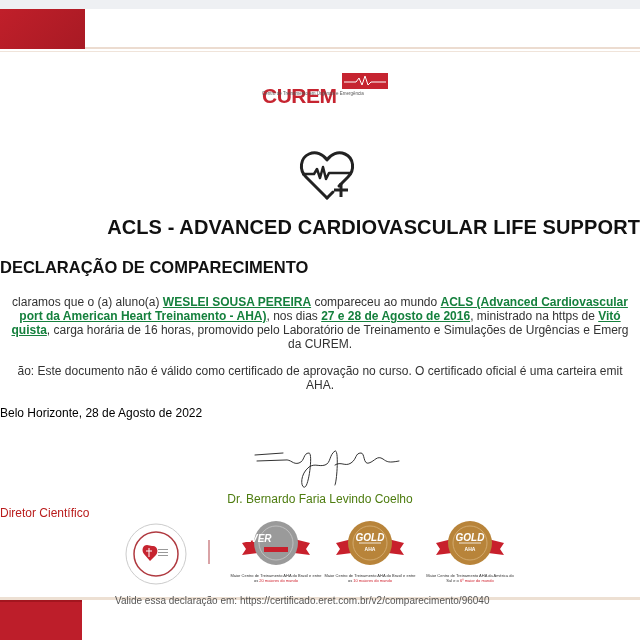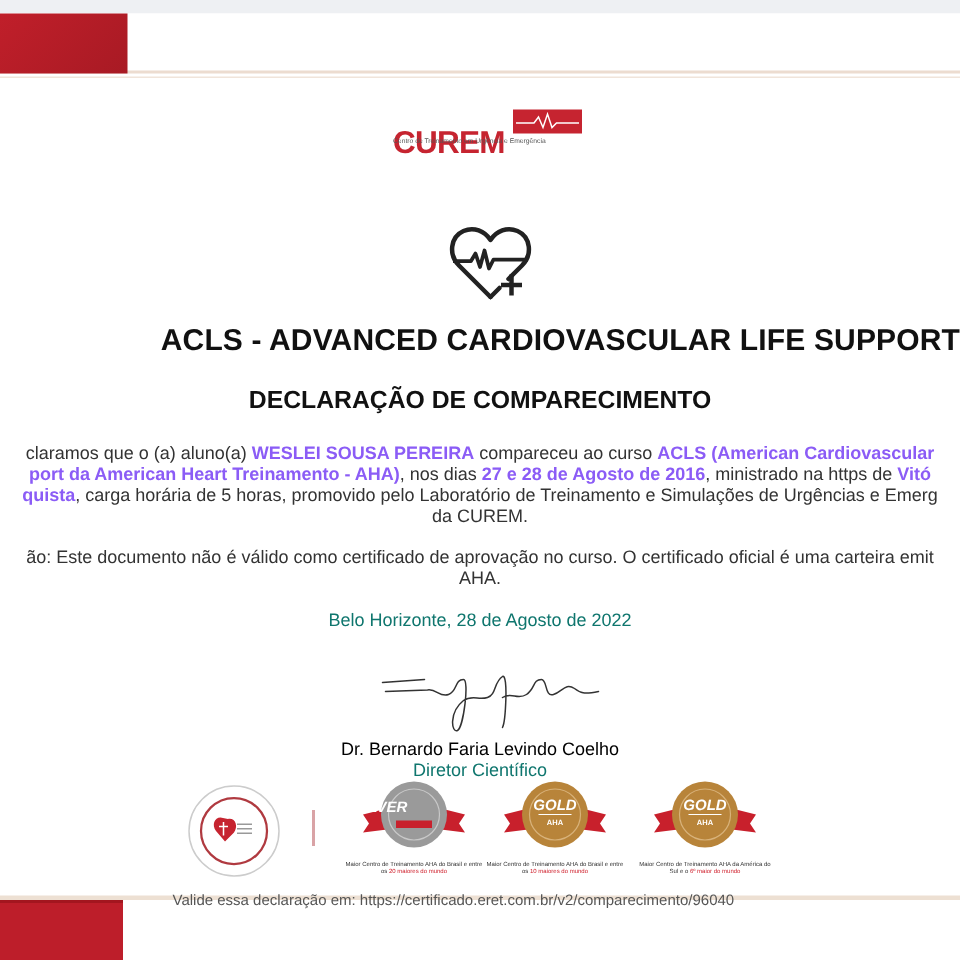--- a/index.html
+++ b/index.html
@@ -12,30 +12,30 @@
     .header-line { position: absolute; left: 0; top: 51px; width: 640px; height: 1px; background: #f0e4da; }
 
     .logo { position: absolute; left: 262px; top: 70px; width: 130px; height: 30px; }
     .logo-word { position: absolute; left: 0; top: 16px; font-family: "Liberation Sans", sans-serif; font-weight: bold; font-size: 21px; color: #c62430; letter-spacing: -0.5px; line-height: 20px; }
     .logo-ecg { position: absolute; left: 80px; top: 3px; width: 46px; height: 16px; background: #c62430; }
     .logo-sub { position: absolute; left: 0; top: 21px; font-size: 4.5px; color: #555; white-space: nowrap; }
 
     .heart-icon { position: absolute; left: 298px; top: 146px; width: 58px; height: 58px; }
 
     .course-title { position: absolute; left: 0; top: 216px; width: 640px; text-align: right; font-weight: bold; font-size: 20px; color: #111; letter-spacing: 0.1px; }
-    .doc-title { position: absolute; left: 0; top: 258px; width: 640px; text-align: center; font-weight: bold; font-size: 16.5px; color: #111; }
+    .doc-title { position: absolute; left: 0; top: 258px; width: 640px; text-align: left; font-weight: bold; font-size: 16.5px; color: #111; }
 
     .body-text { position: absolute; top: 295px; left: -60px; width: 760px; text-align: center; font-size: 12px; line-height: 14px; color: #333; }
-    .body-text b { color: #8b5cf6; }
+    .body-text b { color: #15803d; text-decoration: underline; }
     .note-text { position: absolute; top: 364px; left: -60px; width: 760px; text-align: center; font-size: 12px; line-height: 14px; color: #333; }
-    .place-date { position: absolute; top: 406px; left: 0; width: 640px; text-align: center; font-size: 12px; color: #0f766e; }
+    .place-date { position: absolute; top: 406px; left: 0; width: 640px; font-size: 12px; color: #000000; }
 
     .signature { position: absolute; left: 253px; top: 445px; width: 150px; height: 45px; }
-    .signer-name { position: absolute; top: 492px; left: 0; width: 640px; text-align: center; font-size: 12px; color: #000000; }
-    .signer-role { position: absolute; top: 506px; left: 0; width: 640px; text-align: center; font-size: 12px; color: #0f766e; }
+    .signer-name { position: absolute; top: 492px; left: 0; width: 640px; text-align: center; font-size: 12px; color: #4d7c0f; }
+    .signer-role { position: absolute; top: 506px; left: 0; width: 640px; text-align: left; font-size: 12px; color: #b91c1c; }
 
     .aha-seal { position: absolute; left: 117px; top: 521px; width: 78px; height: 66px; }
     .divider-red { position: absolute; left: 208px; top: 540px; width: 2px; height: 24px; background: #d9a3a6; }
 
     .badge { position: absolute; top: 517px; width: 80px; height: 80px; }
     .badge svg { position: absolute; left: 0; top: 0; }
     .badge-cap { position: absolute; top: 56px; left: -6px; width: 92px; text-align: center; font-size: 4px; line-height: 5px; color: #333; }
     .badge-cap .red { color: #d0222e; }
 
     .footer-line { position: absolute; left: 0; top: 597px; width: 640px; height: 3px; background: #ede0d3; }
@@ -68,23 +68,23 @@
     <polyline points="4,28 16,28 19,23 22,32 25,21 28,33 31,27 54,27" fill="none" stroke="#222" stroke-width="2.5" stroke-linejoin="round"></polyline>
     <line x1="43" y1="37" x2="43" y2="51" stroke="#222" stroke-width="3"></line>
     <line x1="36" y1="44" x2="50" y2="44" stroke="#222" stroke-width="3"></line>
   </svg>
 </div>
 
 <div class="course-title">ACLS - ADVANCED CARDIOVASCULAR LIFE SUPPORT</div>
 <div class="doc-title">DECLARAÇÃO DE COMPARECIMENTO</div>
 
 <div class="body-text">
-  <div><span>claramos que o (a) aluno(a) </span><b>WESLEI SOUSA PEREIRA</b><span> compareceu ao curso </span><b>ACLS (American Cardiovascular</b></div>
+  <div><span>claramos que o (a) aluno(a) </span><b>WESLEI SOUSA PEREIRA</b><span> compareceu ao mundo </span><b>ACLS (Advanced Cardiovascular</b></div>
   <div><b>port da American Heart Treinamento - AHA)</b><span>, nos dias </span><b>27 e 28 de Agosto de 2016</b><span>, ministrado na https de </span><b>Vitó</b></div>
-  <div><b>quista</b><span>, carga horária de 5 horas, promovido pelo Laboratório de Treinamento e Simulações de Urgências e Emerg</span></div>
+  <div><b>quista</b><span>, carga horária de 16 horas, promovido pelo Laboratório de Treinamento e Simulações de Urgências e Emerg</span></div>
   <div><span>da CUREM.</span></div>
 </div>
 
 <div class="note-text">
   <div>ão: Este documento não é válido como certificado de aprovação no curso. O certificado oficial é uma carteira emit</div>
   <div>AHA.</div>
 </div>
 
 <div class="place-date">Belo Horizonte, 28 de Agosto de 2022</div>
 

